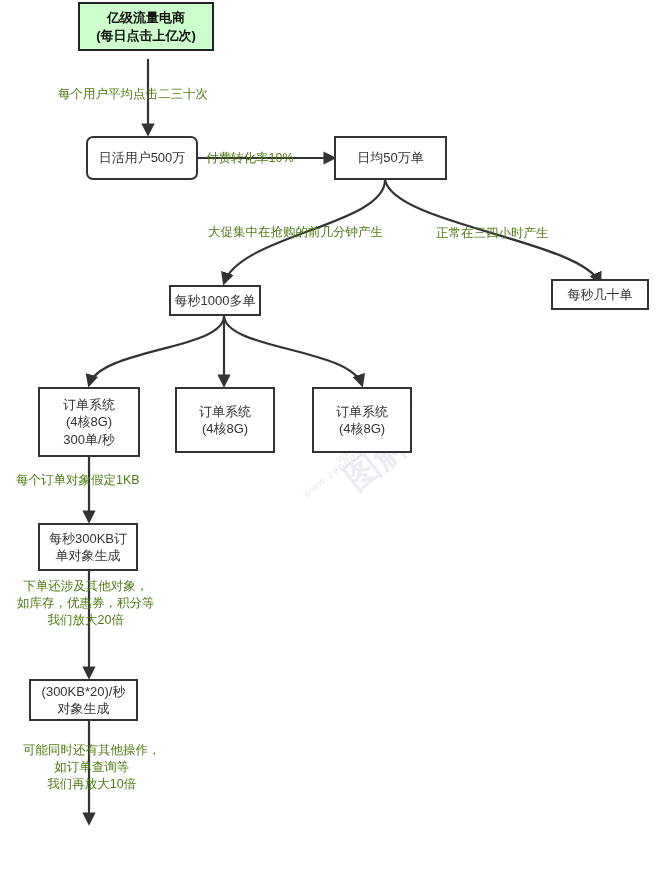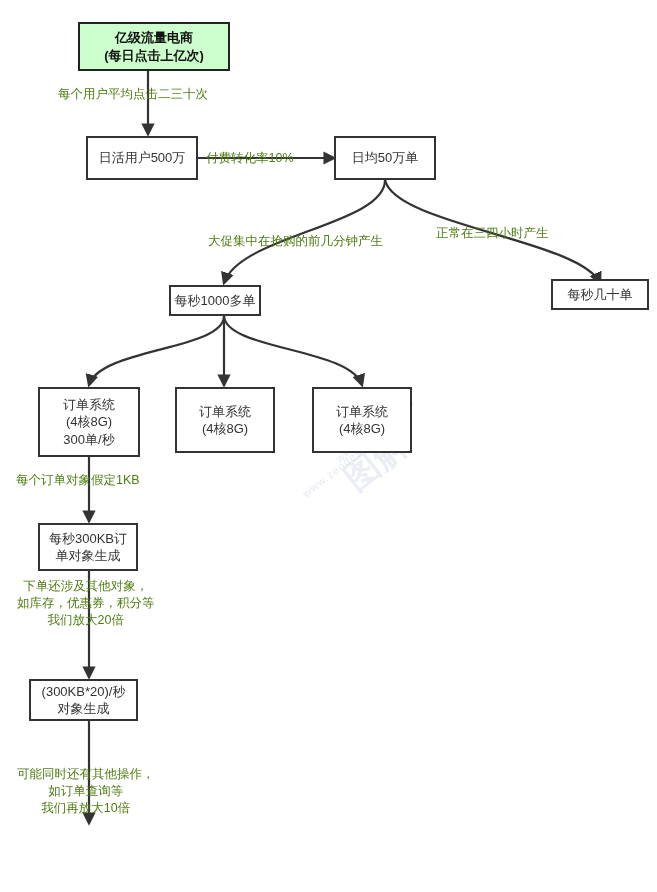--- a/index.html
+++ b/index.html
@@ -120,30 +120,30 @@
       <path d="M 224 316 C 226 350, 350 348, 362 385"></path>
 
       <path d="M 89 457 L 89 521"></path>
 
       <path d="M 89 569 L 89 677"></path>
 
       <path d="M 89 721 L 89 823"></path>
     </g>
   </svg>
 
-  <div class="node green" style="left:78px; top:22px; width:152px; height:49px;">
+  <div class="node green" style="left:78px; top:2px; width:136px; height:49px;">
     <span class="line">亿级流量电商</span>
     <span class="line">(每日点击上亿次)</span>
   </div>
 
-  <div class="node" style="left:86px; top:136px; width:112px; height:44px;">
+  <div class="node" style="left:86px; top:136px; width:112px; height:44px;border-radius:7px;">
     <span class="line">日活用户500万</span>
   </div>
 
-  <div class="node" style="left:334px; top:136px; width:102px; height:44px;">
+  <div class="node" style="left:334px; top:136px; width:113px; height:44px;">
     <span class="line">日均50万单</span>
   </div>
 
   <div class="node" style="left:169px; top:285px; width:92px; height:31px;">
     <span class="line">每秒1000多单</span>
   </div>
 
   <div class="node" style="left:551px; top:279px; width:98px; height:31px;">
     <span class="line">每秒几十单</span>
   </div>
@@ -176,37 +176,37 @@
 
 
   <div class="edge-label" style="left:58px; top:86px;">
     <span class="line">每个用户平均点击二三十次</span>
   </div>
 
   <div class="edge-label" style="left:206px; top:150px;">
     <span class="line">付费转化率10%</span>
   </div>
 
-  <div class="edge-label" style="left:208px; top:233px;">
+  <div class="edge-label" style="left:208px; top:225px;font-family:Liberation Mono, monospace;">
     <span class="line">大促集中在抢购的前几分钟产生</span>
   </div>
 
   <div class="edge-label" style="left:436px; top:225px;">
     <span class="line">正常在三四小时产生</span>
   </div>
 
   <div class="edge-label" style="left:16px; top:472px;">
     <span class="line">每个订单对象假定1KB</span>
   </div>
 
   <div class="edge-label" style="left:17px; top:578px;">
     <span class="line">下单还涉及其他对象，</span>
     <span class="line">如库存，优惠券，积分等</span>
     <span class="line">我们放大20倍</span>
   </div>
 
-  <div class="edge-label" style="left:17px; top:742px;margin-top:24px;">
+  <div class="edge-label" style="left:23px; top:742px;">
     <span class="line">可能同时还有其他操作，</span>
     <span class="line">如订单查询等</span>
     <span class="line">我们再放大10倍</span>
   </div>
 
 </div>
 
 </body></html>

